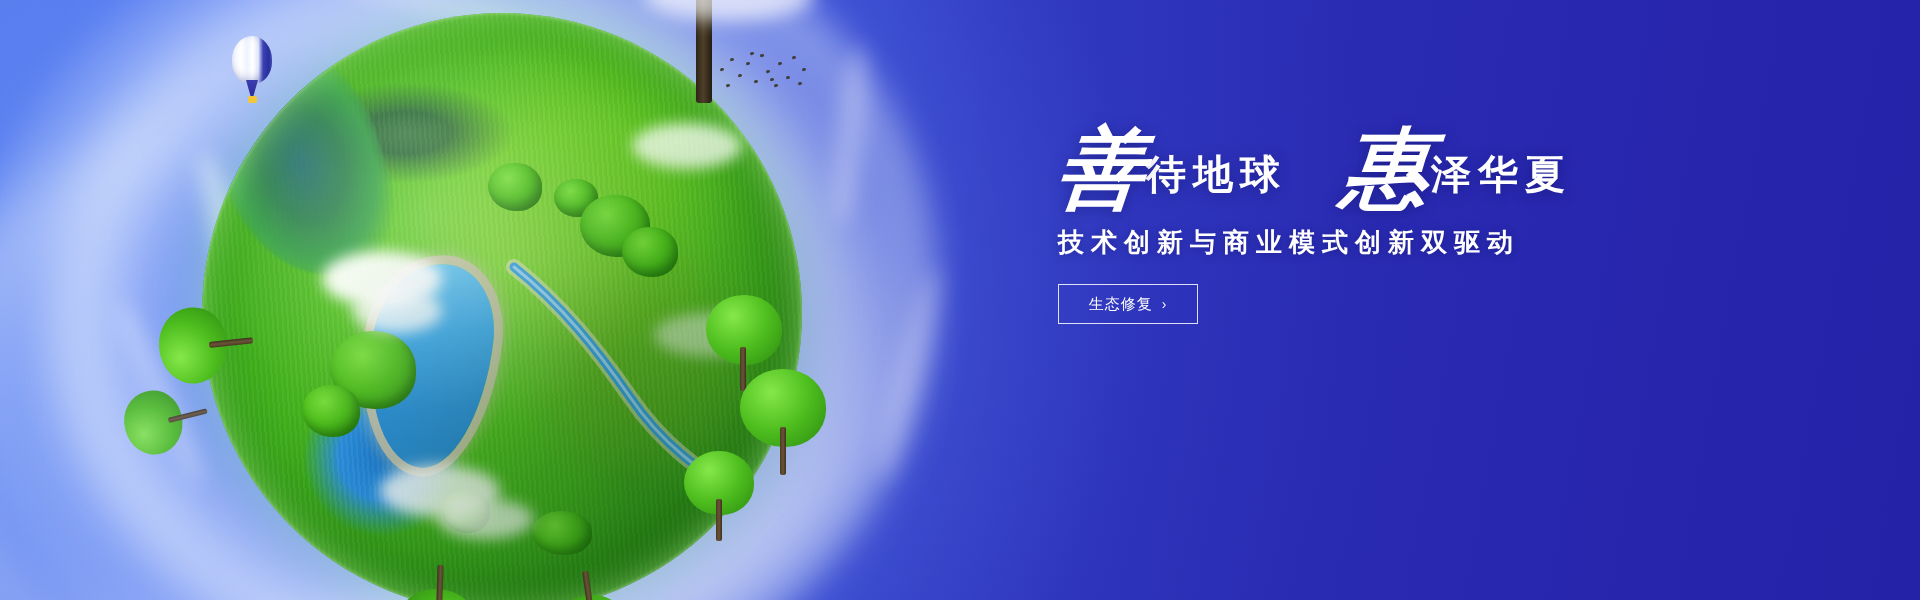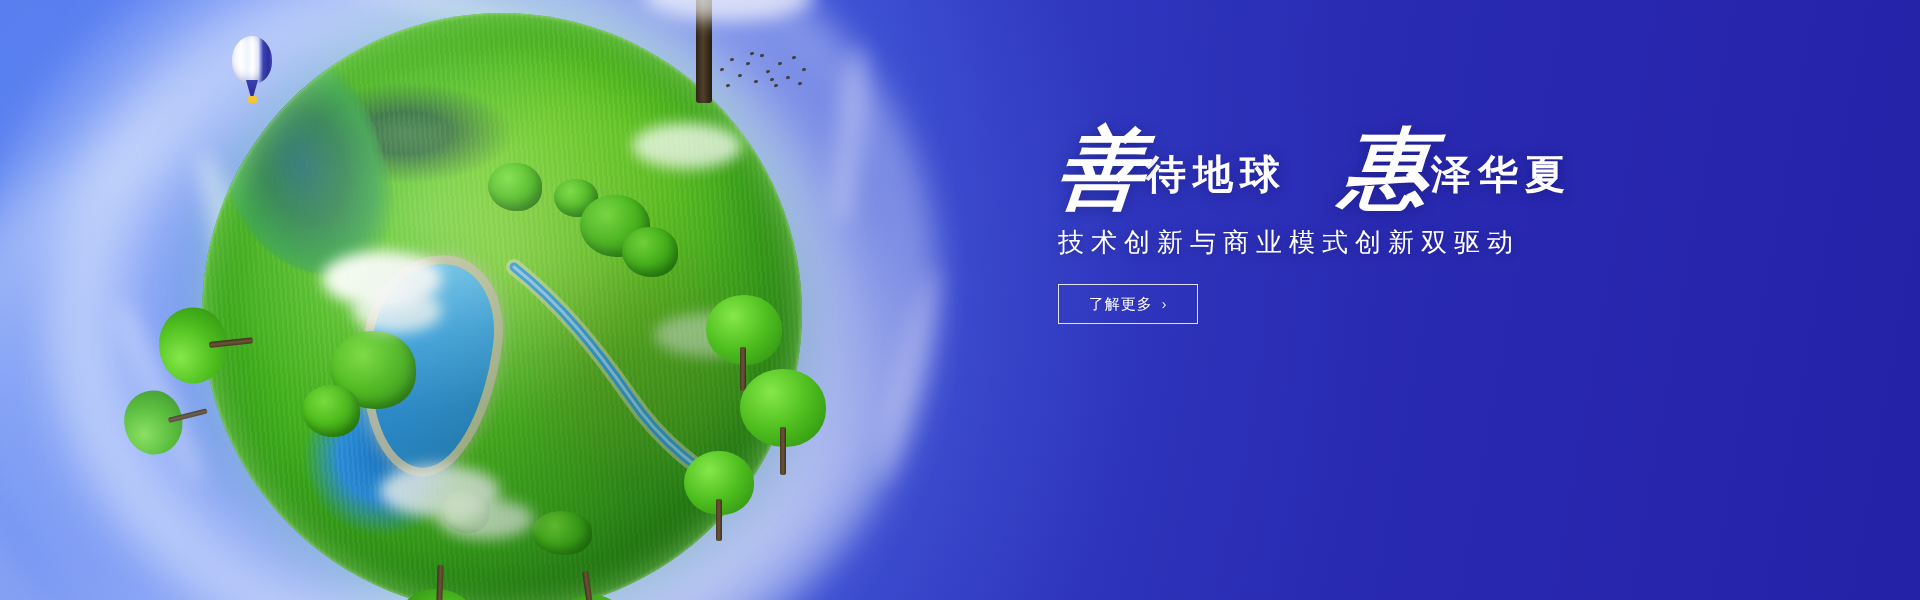--- a/index.html
+++ b/index.html
@@ -91,21 +91,21 @@
 
   
   .copy{position:absolute;left:1058px;top:130px;width:720px;color:#fff;}
   .headline{display:flex;align-items:flex-end;white-space:nowrap;
     text-shadow:0 2px 14px rgba(10,10,70,0.35);}
   .big{font-family:"Liberation Serif","DejaVu Serif",serif;font-size:86px;line-height:.92;
        font-weight:700;font-style:italic;letter-spacing:0;transform:skewX(-5deg);margin-right:2px;}
   .small{font-family:"Liberation Serif","DejaVu Serif",serif;font-size:40px;line-height:1;
        font-weight:700;letter-spacing:7px;padding-bottom:14px;}
   .gap{display:inline-block;width:56px;}
-  .subtitle{margin-top:16px;font-size:26px;letter-spacing:7px;font-weight:400;color:#fff;
+  .subtitle{margin-top:16px;font-size:26px;letter-spacing:7px;font-weight:700;color:#fff;
        text-shadow:0 1px 8px rgba(10,10,70,0.35);}
   .desc{margin-top:18px;font-size:18px;letter-spacing:.6px;color:#f2f4ff;font-weight:400;
        text-shadow:0 1px 6px rgba(10,10,70,0.3);}
   .cta{margin-top:24px;display:inline-flex;align-items:center;justify-content:center;gap:9px;
        width:140px;height:40px;border:1px solid rgba(255,255,255,0.85);background:transparent;
        color:#fff;font-size:15px;letter-spacing:1px;cursor:pointer;}
   .cta .chev{font-size:14px;opacity:.95;}
 </style>
 </head>
 <body>
@@ -228,18 +228,18 @@
       <span class="small">待地球</span>
       <span class="gap"></span>
       <span class="big">惠</span>
       <span class="small">泽华夏</span>
     </div>
 
     <div class="subtitle">技术创新与商业模式创新双驱动</div>
 
 
     <button class="cta">
-      <span>了解更多</span>
+      <span>生态修复</span>
       <span class="chev">›</span>
     </button>
 
   </div>
 </div>
 
 </body></html>

